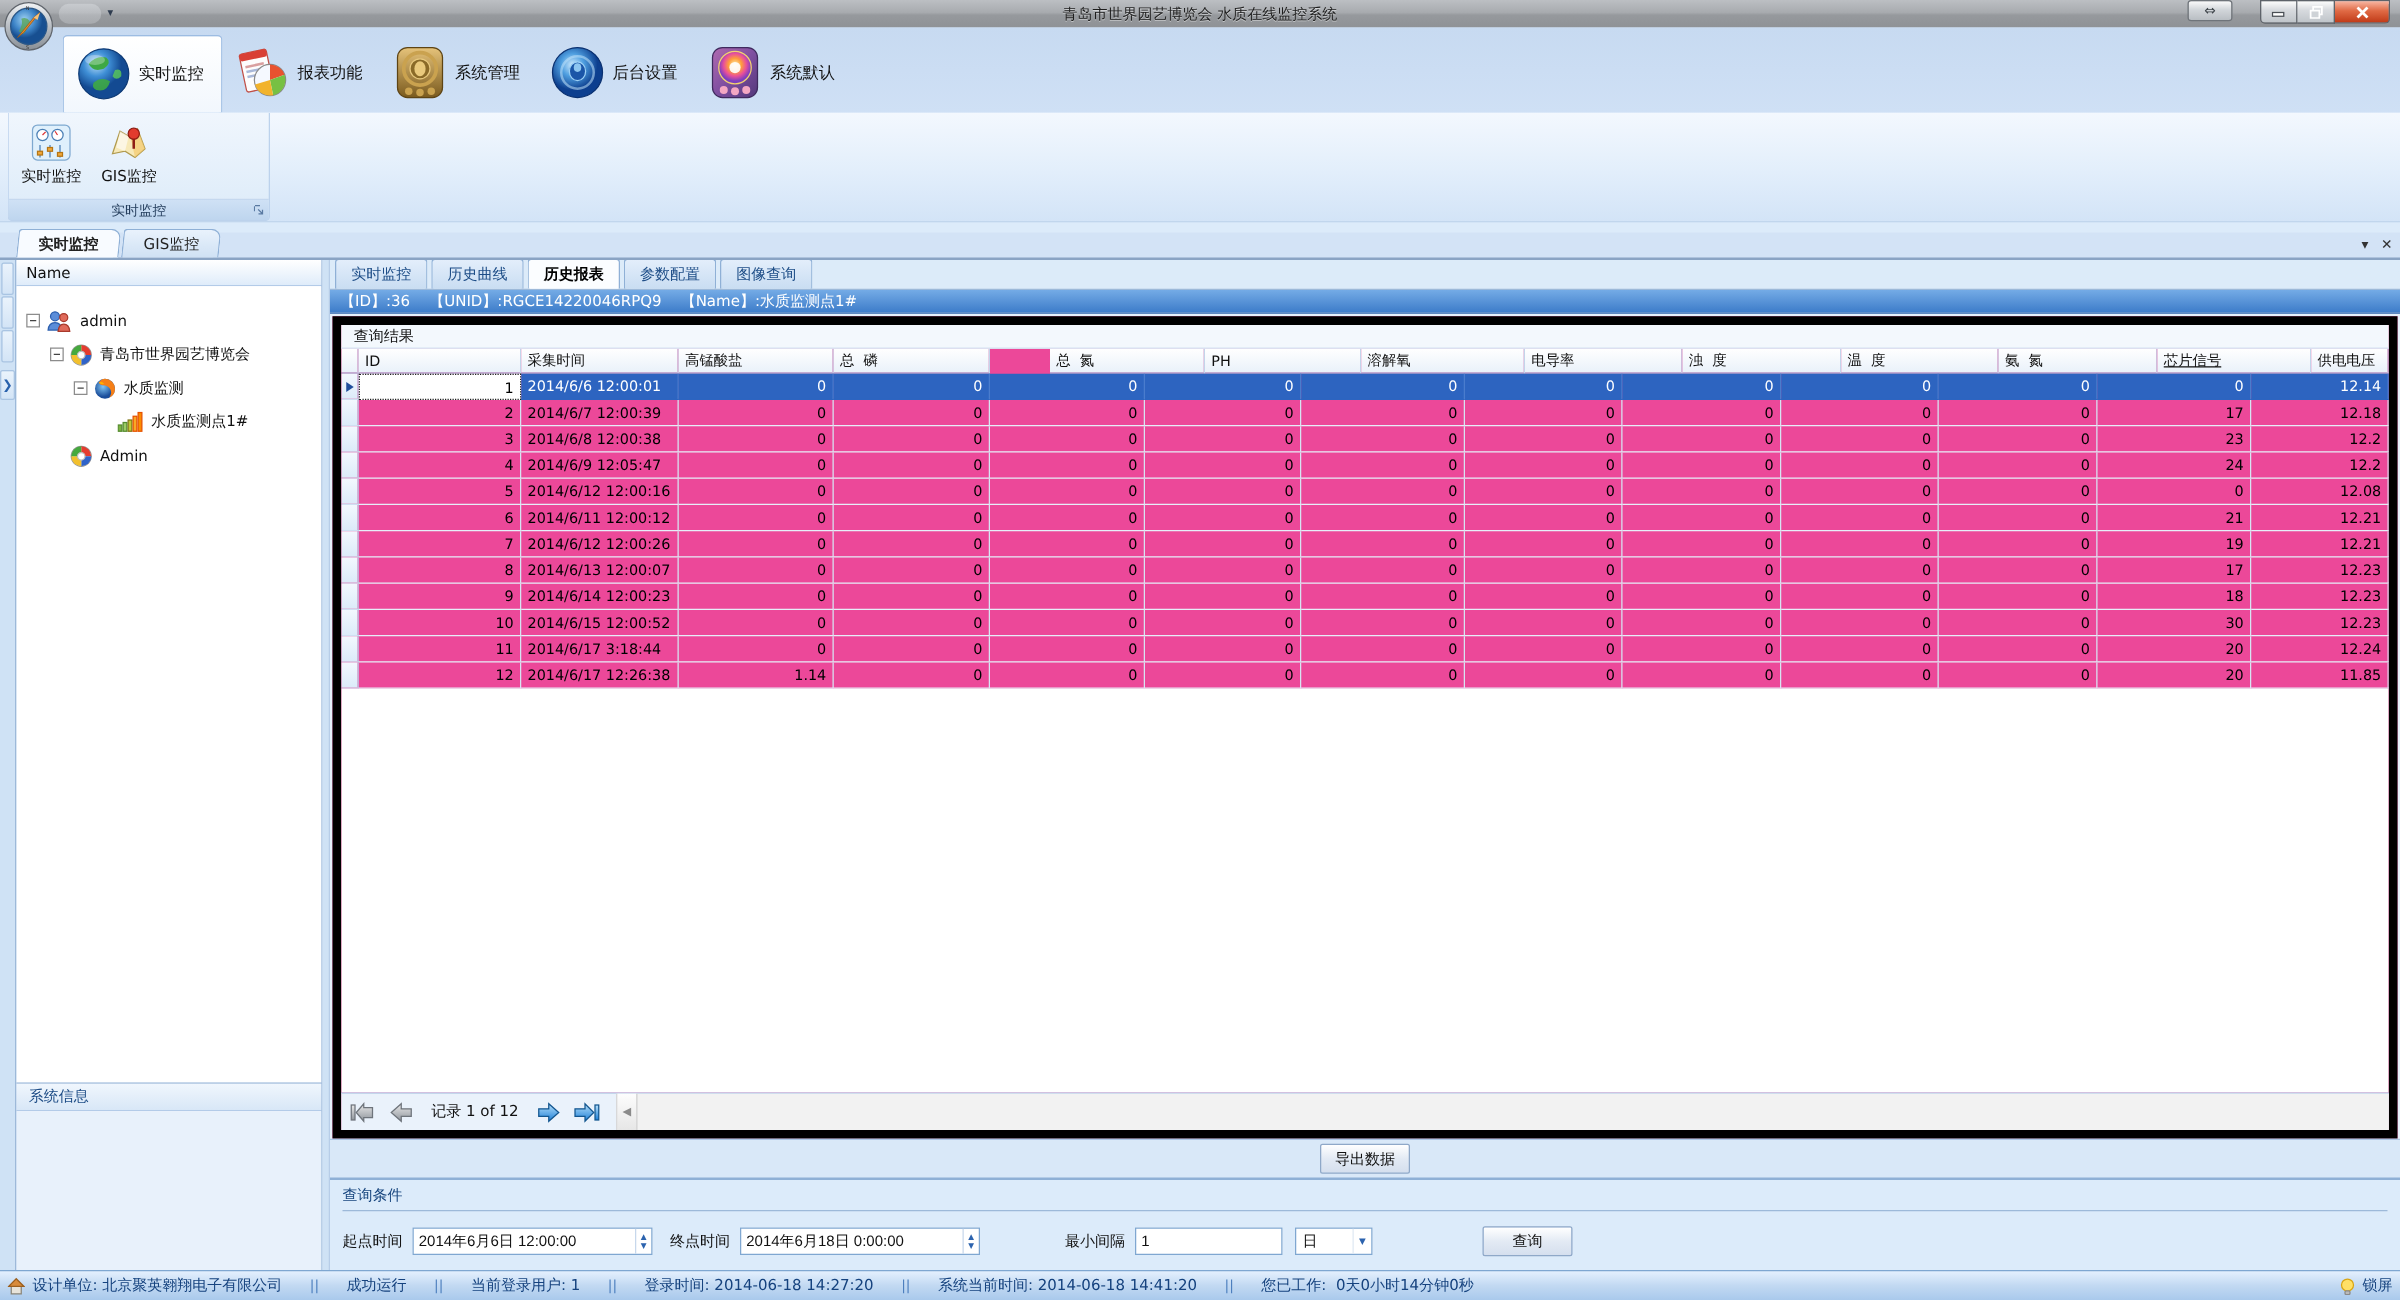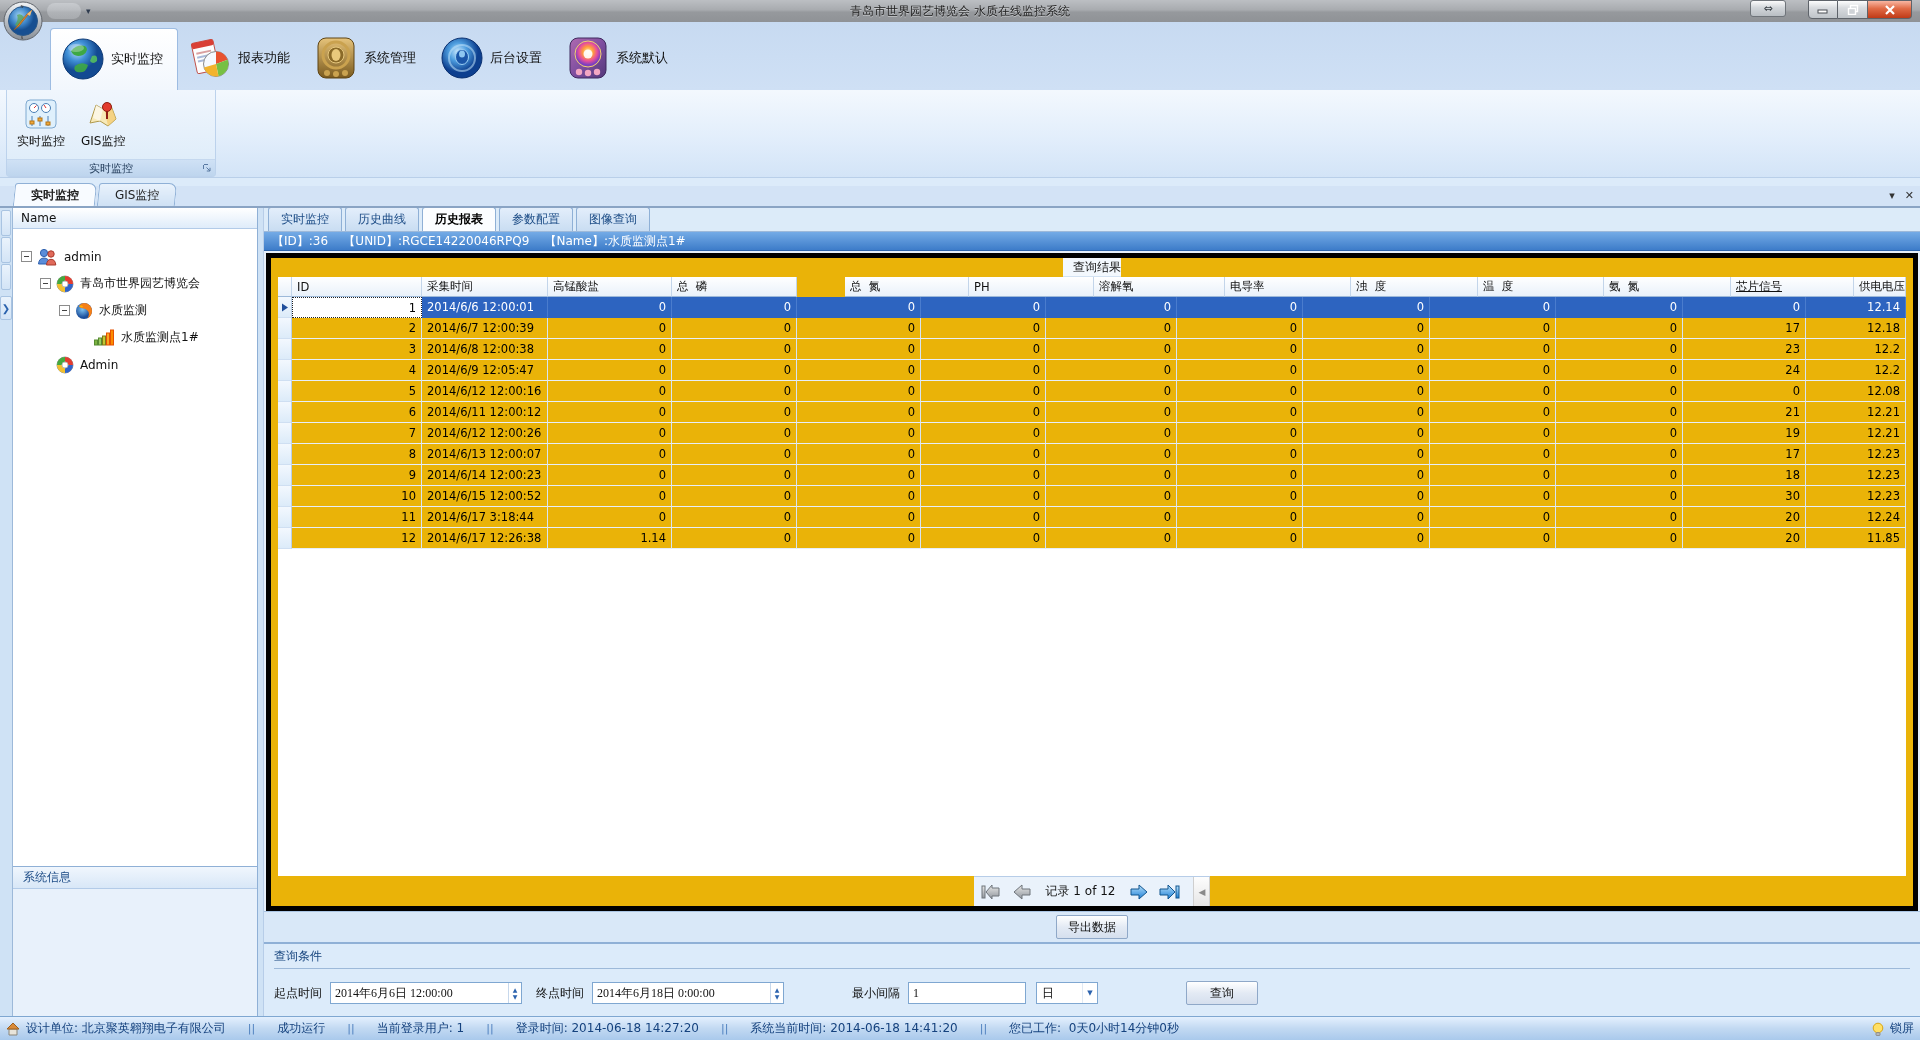--- a/index.html
+++ b/index.html
@@ -63,21 +63,21 @@
   .sysinfo-body { flex:1; background:#e8f1fb; }
 
   .splitter { width:6px; background:#cfe2f5; border-right:1px solid #b7cde8; }
 
   .right-panel { flex:1; display:flex; flex-direction:column; min-width:0; background:#e6f0fb; }
   .inner-tabs { height:24px; display:flex; align-items:flex-end; padding-left:4px; border-bottom:1px solid #9db9d9; background:#dcebf9; flex:0 0 auto; }
   .inner-tab { padding:3px 12px; font-size:12px; color:#1c4c86; border:1px solid #8fb0d6; border-bottom:none; border-radius:3px 3px 0 0; background:linear-gradient(180deg,#e3eefb,#c9ddf2); margin-right:3px; cursor:pointer; }
   .inner-tab.active { background:#fbfdff; color:#000; font-weight:bold; }
   .info-bar { height:19px; background:linear-gradient(180deg,#74abe6,#3d7cc9); color:#fff; font-size:12px; display:flex; align-items:center; padding-left:8px; white-space:pre; flex:0 0 auto; border-bottom:1px solid #2f66ad; }
 
-  .result-group { flex:1; margin:2px 2px 0 2px; border:5px solid #000000; background:#eab308; display:flex; flex-direction:column; min-height:0;align-items:center; }
+  .result-group { flex:1; margin:2px 2px 0 2px; border:7px solid #000000; background:#ec4899; display:flex; flex-direction:column; min-height:0; }
   .result-caption { height:19px; background:#f3f8fd; border-bottom:1px solid #d3e2f2; font-size:12px; color:#111; display:flex; align-items:center; padding-left:10px; flex:0 0 auto; }
   .grid { flex:1; overflow:hidden; display:flex; flex-direction:column; min-height:0; }
   .g-header { display:flex; height:20px; flex:0 0 auto; }
   .g-hcell { background:linear-gradient(180deg,#ffffff,#e9f1fa); border-right:1px solid #c3d5ea; border-bottom:1px solid #9db9d9; font-size:11.5px; color:#111; display:flex; align-items:center; padding-left:5px; white-space:pre; cursor:pointer; }
   .g-row { display:flex; height:21px; flex:0 0 auto; cursor:pointer; }
   .g-ind { width:14px; flex:0 0 auto; background:linear-gradient(180deg,#f3f8fe,#dcebf9); border-right:1px solid #b9cfe8; border-bottom:1px solid #cfdff2; display:flex; align-items:center; justify-content:center; }
   .g-cell { font-size:11.5px; color:#000; border-right:1px solid #d7e4f3; border-bottom:1px solid #e6eef9; display:flex; align-items:center; padding:0 5px; justify-content:flex-end; overflow:hidden; white-space:nowrap; }
   .g-cell.left { justify-content:flex-start; }
   .g-row.selected .g-cell { background:#2d64c0; color:#fff; border-right-color:#4a7ccd; border-bottom-color:#2d64c0; }
   .g-row.selected .g-cell.focus { background:#fff; color:#000; border:1px dotted #222; }
@@ -90,21 +90,21 @@
   .pg-scroll .sb-arrow { width:16px; height:100%; display:flex; align-items:center; justify-content:center; color:#8a8a8a; font-size:9px; cursor:pointer; background:linear-gradient(180deg,#fdfdfd,#e6e6e6); border-right:1px solid #d0d0d0; }
 
   .export-strip { height:33px; background:#d9e8f8; border-top:1px solid #aac5e4; border-bottom:2px solid #8fb0d6; display:flex; align-items:center; justify-content:center; flex:0 0 auto; }
   .sys-btn { min-width:72px; height:24px; border:1px solid #8fa8c8; border-radius:2px; background:linear-gradient(180deg,#ffffff,#e3eaf4 50%,#d5dfee); font-size:12px; color:#111; cursor:pointer; font-family:inherit; }
 
   .query-panel { height:72px; background:#dcebfa; padding:4px 10px 0 10px; flex:0 0 auto; }
   .query-caption { font-size:12px; color:#17457e; padding-bottom:3px; border-bottom:1px solid #9db9d9; }
   .query-row { display:flex; align-items:center; margin-top:12px; font-size:12px; color:#111; }
   .q-label { white-space:nowrap; }
   .q-input { height:22px; background:#fff; border:1px solid #7fa7d1; display:flex; align-items:center; }
-  .q-input input { border:none; outline:none; height:100%; width:100%; font-size:12px; font-family:Liberation Serif, serif; padding:0 4px; color:#111; background:transparent; }
+  .q-input input { border:none; outline:none; height:100%; width:100%; font-size:12px; font-family:Liberation Sans, sans-serif; padding:0 4px; color:#111; background:transparent; }
   .spin { width:14px; height:100%; border-left:1px solid #c7d8ec; display:flex; flex-direction:column; align-items:center; justify-content:center; font-size:6px; color:#2c63ae; line-height:7px; cursor:pointer; }
   .q-drop { width:62px; height:22px; background:#fff; border:1px solid #7fa7d1; display:flex; align-items:center; justify-content:space-between; padding-left:5px; cursor:pointer; }
   .q-drop .caret { width:15px; height:100%; display:flex; align-items:center; justify-content:center; font-size:7px; color:#2c63ae; border-left:1px solid #e0e9f4; }
 
   
   .status-bar { height:24px; background:linear-gradient(180deg,#e4f0fe 0%,#c2d9f2 50%,#a9c9ec 100%); border-top:1px solid #7fa7d1; display:flex; align-items:center; padding:0 6px; font-size:12px; color:#15427e; gap:0; flex:0 0 auto; }
   .sb-seg { display:flex; align-items:center; gap:6px; white-space:pre; }
   .sb-sep { color:#4d7fbe; padding:0 22px; font-size:11px; }
   .sb-right { margin-left:auto; display:flex; align-items:center; gap:5px; cursor:pointer; }
 </style>

